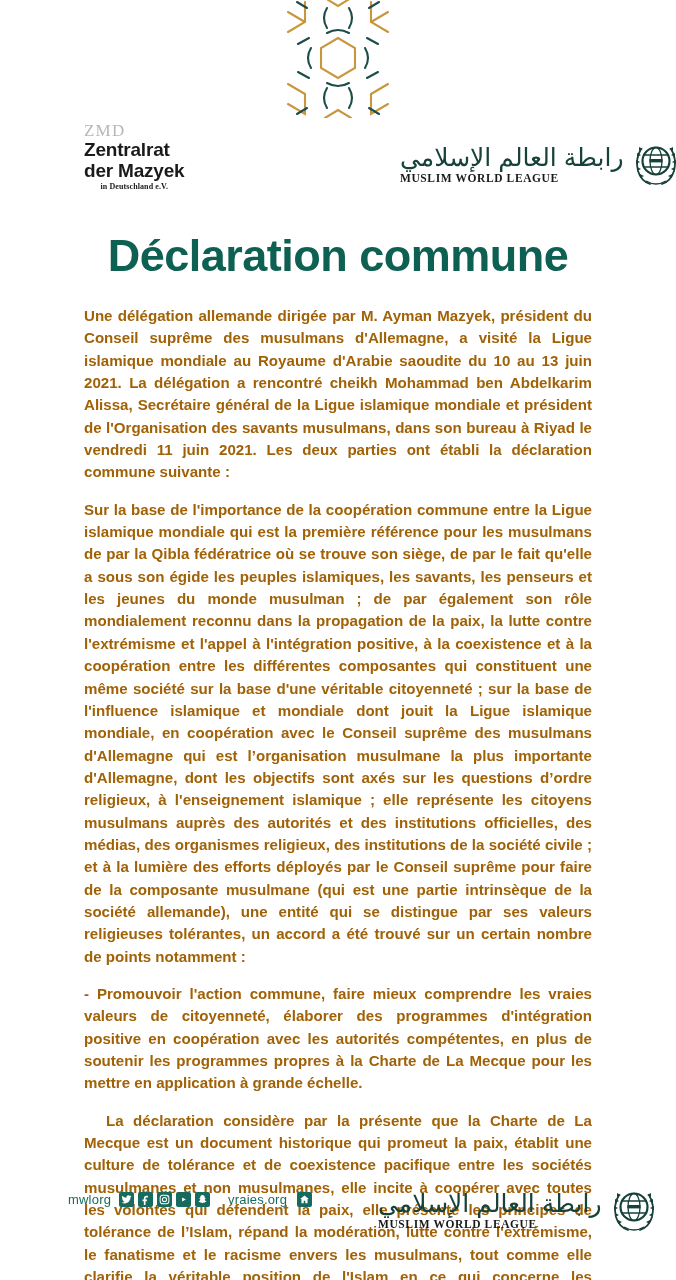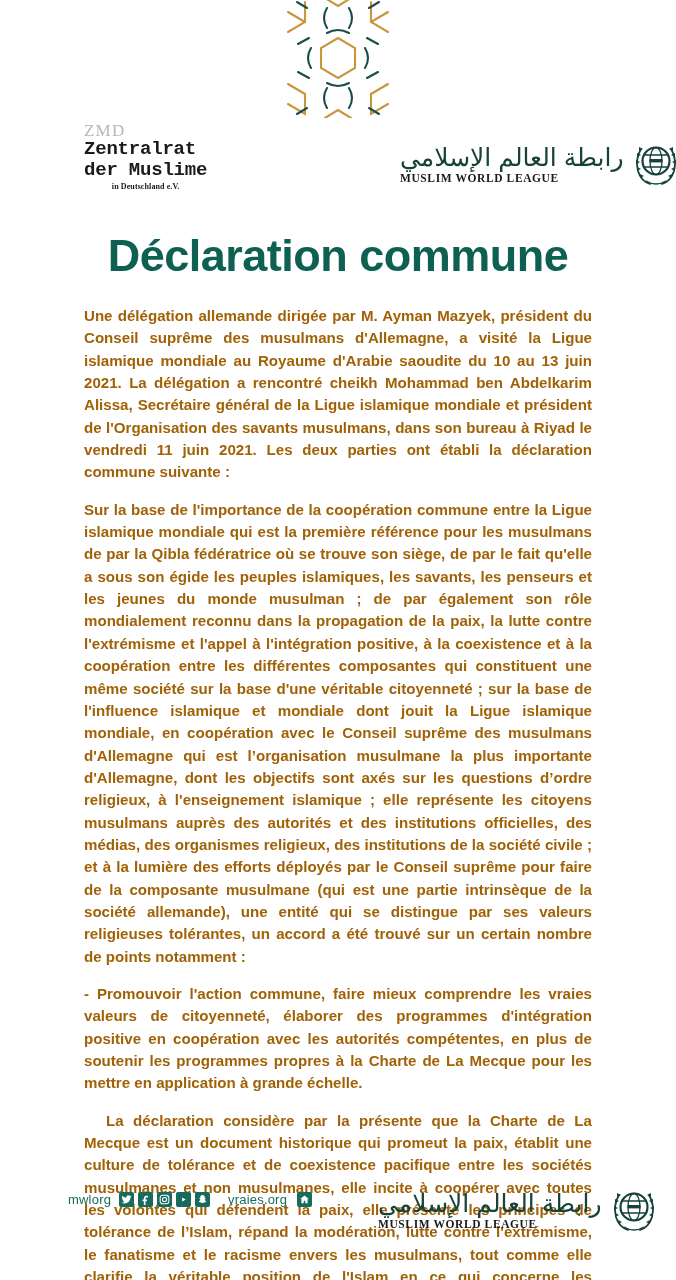--- a/index.html
+++ b/index.html
@@ -65,21 +65,21 @@
     z-index: 2;
   }
   .zmd-abbrev {
     font-family: "Liberation Serif", serif;
     font-size: 17px;
     letter-spacing: 1.2px;
     color: #b7b7b7;
     line-height: 17px;
   }
   .zmd-name {
-    font-family: Liberation Mono, monospace;
+    font-family: Liberation Sans, sans-serif;
     font-weight: bold;
     font-size: 19px;
     line-height: 21px;
     color: #1a1a1a;
     letter-spacing: -0.2px;
   }
   .zmd-sub {
     font-family: "Liberation Serif", serif;
     font-weight: bold;
     font-size: 8px;
@@ -258,21 +258,21 @@
 
   <div class="header-logos">
 
     <div class="zmd-logo">
       <svg class="zmd-crescent" width="80" height="76" viewBox="0 0 80 76">
         <path d="M30 2 A36 36 0 1 0 30 74 A29 29 0 1 1 30 2 Z" fill="#1a9e72"></path>
       </svg>
       <div class="zmd-text">
         <div class="zmd-abbrev">ZMD</div>
         <div class="zmd-name">Zentralrat</div>
-        <div class="zmd-name">der Muslime</div>
+        <div class="zmd-name">der Mazyek</div>
         <div class="zmd-sub">in Deutschland e.V.</div>
       </div>
     </div>
 
     <div class="mwl-logo">
       <div class="mwl-words">
         <div class="mwl-arabic">رابطة العالم الإسلامي</div>
         <div class="mwl-en">MUSLIM WORLD LEAGUE</div>
       </div>
       <svg class="mwl-emblem" width="48" height="52" viewBox="0 0 48 52">

